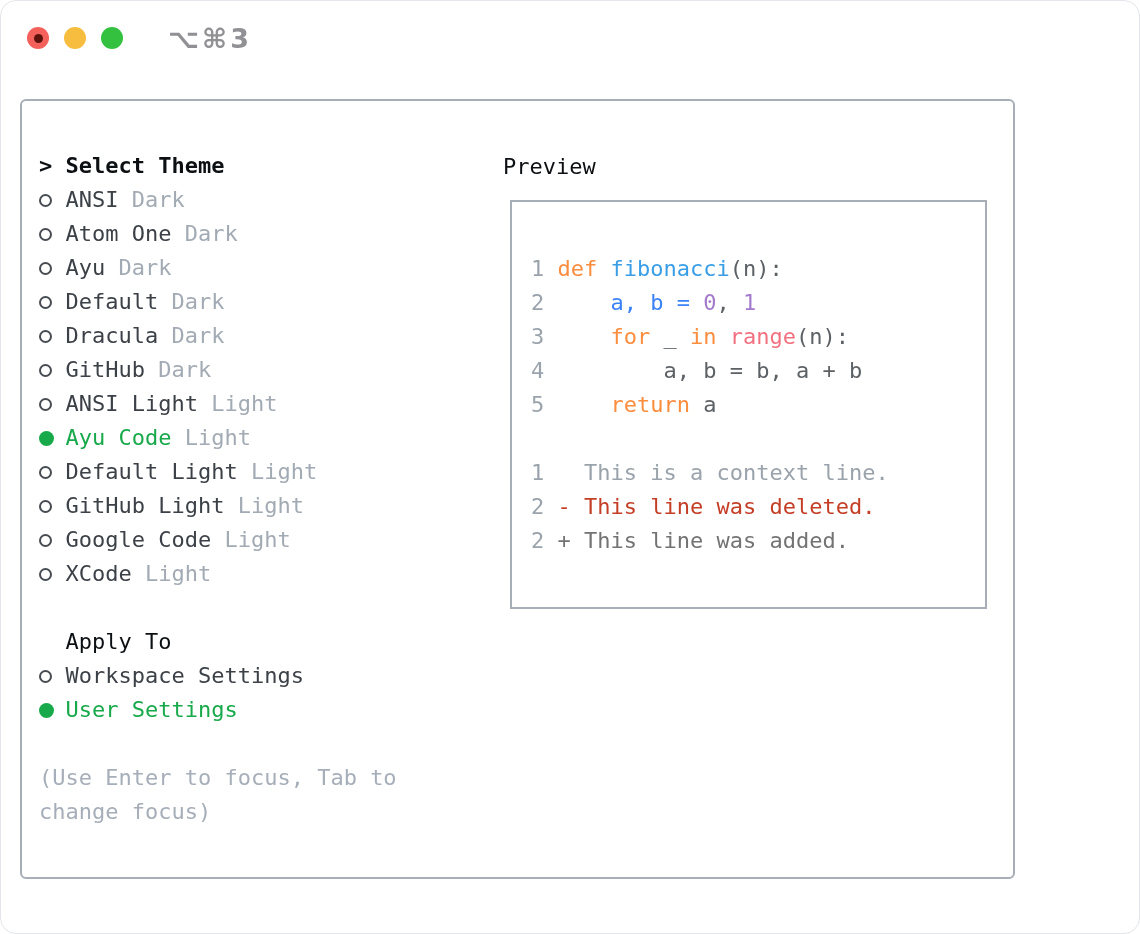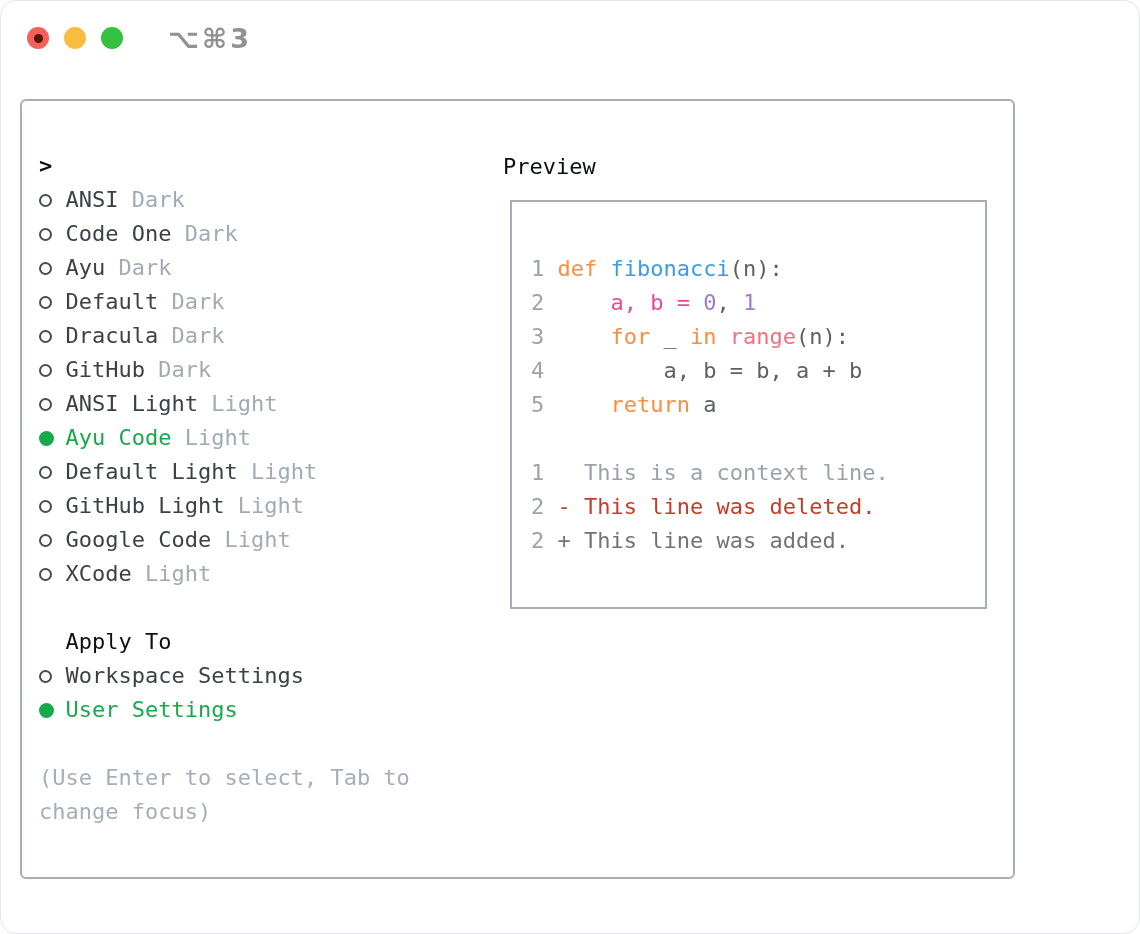--- a/index.html
+++ b/index.html
@@ -54,25 +54,26 @@
     <span class="light" id="tl-min" style="background: rgb(246, 189, 62);"></span>
     <span class="light" id="tl-zoom" style="background: rgb(51, 193, 63);"></span>
     <span class="shortcut">⌥⌘3</span>
   </div>
 
   <div class="panel">
 
     <div class="col-left">
       <div class="row">
         <span class="prompt">&gt;</span>
+        <span class="hdr">Select Theme</span>
       </div>
 
       <div id="theme-list">
           <div class="row"><span class="marker"><span class="dot"></span></span><span>ANSI</span><span class="variant"> Dark</span></div>
-          <div class="row"><span class="marker"><span class="dot"></span></span><span>Code One</span><span class="variant"> Dark</span></div>
+          <div class="row"><span class="marker"><span class="dot"></span></span><span>Atom One</span><span class="variant"> Dark</span></div>
           <div class="row"><span class="marker"><span class="dot"></span></span><span>Ayu</span><span class="variant"> Dark</span></div>
           <div class="row"><span class="marker"><span class="dot"></span></span><span>Default</span><span class="variant"> Dark</span></div>
           <div class="row"><span class="marker"><span class="dot"></span></span><span>Dracula</span><span class="variant"> Dark</span></div>
           <div class="row"><span class="marker"><span class="dot"></span></span><span>GitHub</span><span class="variant"> Dark</span></div>
           <div class="row"><span class="marker"><span class="dot"></span></span><span>ANSI Light</span><span class="variant"> Light</span></div>
           <div class="row"><span class="marker"><span class="dot filled"></span></span><span class="sel-text">Ayu Code</span><span class="variant"> Light</span></div>
           <div class="row"><span class="marker"><span class="dot"></span></span><span>Default Light</span><span class="variant"> Light</span></div>
           <div class="row"><span class="marker"><span class="dot"></span></span><span>GitHub Light</span><span class="variant"> Light</span></div>
           <div class="row"><span class="marker"><span class="dot"></span></span><span>Google Code</span><span class="variant"> Light</span></div>
           <div class="row"><span class="marker"><span class="dot"></span></span><span>XCode</span><span class="variant"> Light</span></div>
@@ -85,29 +86,29 @@
         <span class="subhdr">Apply To</span>
       </div>
 
       <div id="apply-list">
           <div class="row"><span class="marker"><span class="dot"></span></span><span>Workspace Settings</span></div>
           <div class="row"><span class="marker"><span class="dot filled"></span></span><span class="sel-text">User Settings</span></div>
         </div>
 
       <div class="blank"></div>
 
-      <div class="row help">(Use Enter to select, Tab to</div>
+      <div class="row help">(Use Enter to focus, Tab to</div>
       <div class="row help">change focus)</div>
     </div>
 
     <div class="col-right">
       <div class="preview-title">Preview</div>
       <div class="preview-box" id="preview-box">
           <div class="code-row"><span style="color: rgb(154, 163, 171);">1 </span><span style="color: rgb(250, 141, 62);">def </span><span style="color: rgb(57, 158, 230);">fibonacci</span><span style="color: rgb(92, 97, 102);">(n):</span></div>
-          <div class="code-row"><span style="color: rgb(154, 163, 171);">2 </span><span style="color: #ec4899;">    a, b = </span><span style="color: rgb(163, 122, 204);">0</span><span style="color: rgb(92, 97, 102);">, </span><span style="color: rgb(163, 122, 204);">1</span></div>
+          <div class="code-row"><span style="color: rgb(154, 163, 171);">2 </span><span style="color: #3b82f6;">    a, b = </span><span style="color: rgb(163, 122, 204);">0</span><span style="color: rgb(92, 97, 102);">, </span><span style="color: rgb(163, 122, 204);">1</span></div>
           <div class="code-row"><span style="color: rgb(154, 163, 171);">3 </span><span style="color: rgb(92, 97, 102);">    </span><span style="color: rgb(250, 141, 62);">for</span><span style="color: rgb(92, 97, 102);"> _ </span><span style="color: rgb(250, 141, 62);">in</span><span style="color: rgb(92, 97, 102);"> </span><span style="color: rgb(242, 113, 128);">range</span><span style="color: rgb(92, 97, 102);">(n):</span></div>
           <div class="code-row"><span style="color: rgb(154, 163, 171);">4 </span><span style="color: rgb(92, 97, 102);">        a, b = b, a + b</span></div>
           <div class="code-row"><span style="color: rgb(154, 163, 171);">5 </span><span style="color: rgb(92, 97, 102);">    </span><span style="color: rgb(250, 141, 62);">return</span><span style="color: rgb(92, 97, 102);"> a</span></div>
           <div class="code-row"></div>
           <div class="code-row"><span style="color: rgb(154, 163, 171);">1 </span><span style="color: rgb(154, 163, 171);">  This is a context line.</span></div>
           <div class="code-row"><span style="color: rgb(154, 163, 171);">2 </span><span style="color: rgb(196, 62, 38);">- This line was deleted.</span></div>
           <div class="code-row"><span style="color: rgb(154, 163, 171);">2 </span><span style="color: #737373;">+ This line was added.</span></div>
         </div>
     </div>
 

